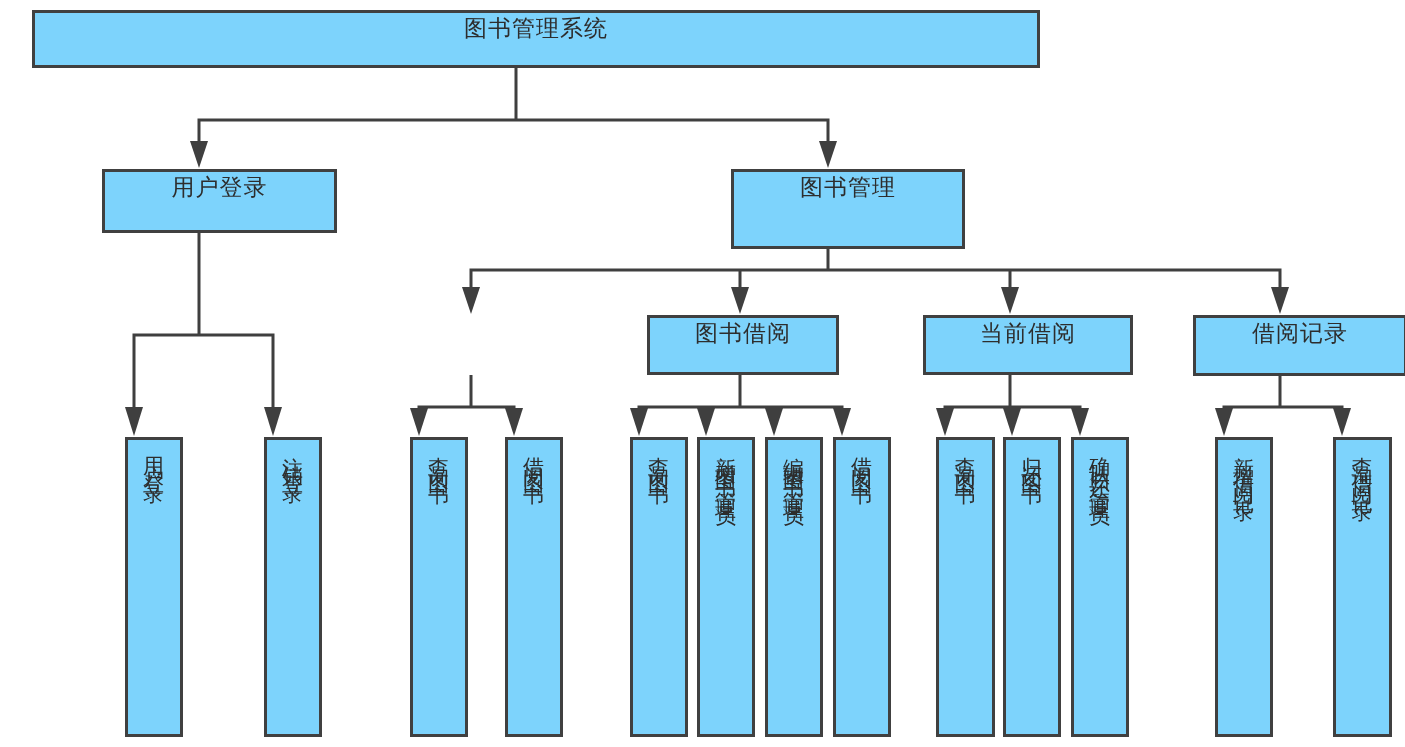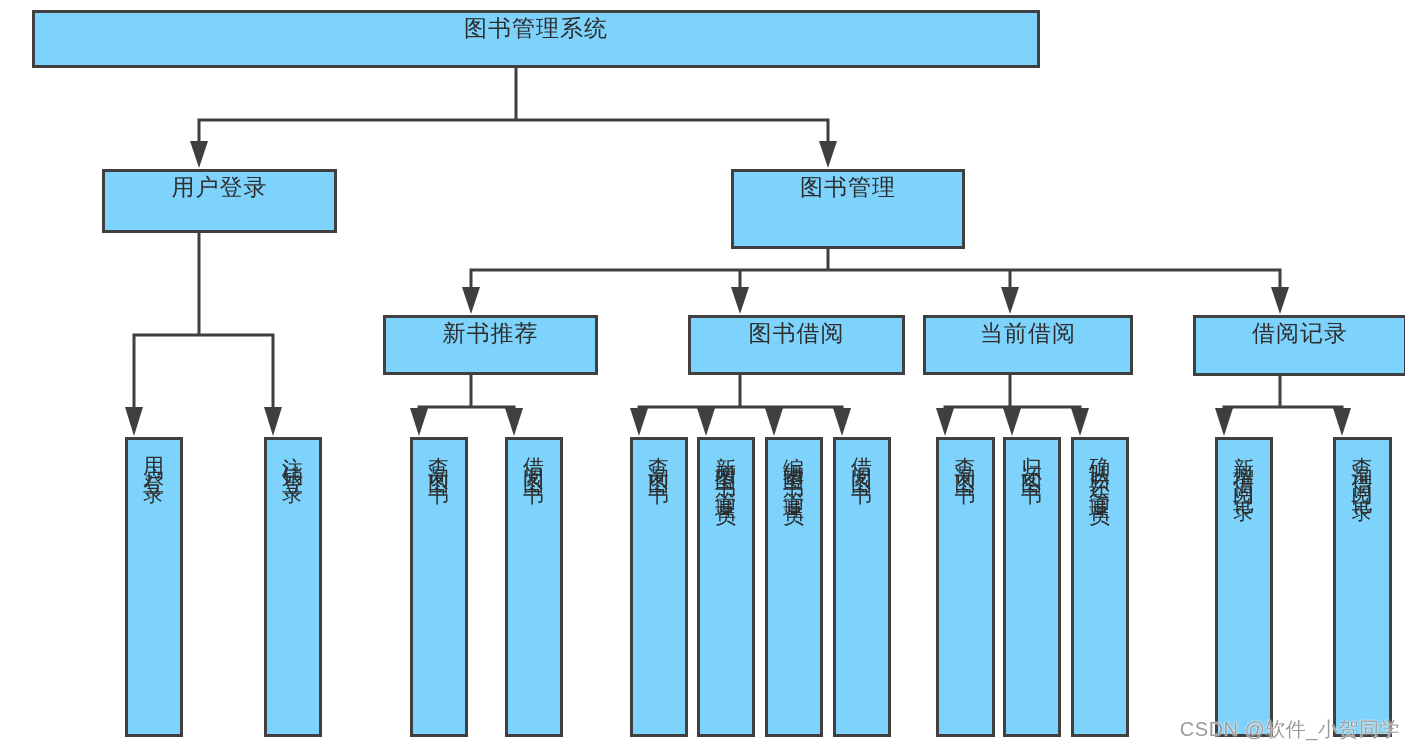--- a/index.html
+++ b/index.html
@@ -100,24 +100,21 @@
     <span class="lbl">图书管理系统</span>
   </div>
 
   <div class="box" style="left:82px;top:169px;width:235px;height:64px">
     <span class="lbl">用户登录</span>
   </div>
   <div class="box" style="left:711px;top:169px;width:234px;height:80px">
     <span class="lbl">图书管理</span>
   </div>
 
-  <div class="box" style="left:363px;top:315px;width:215px;height:60px">
-    <span class="lbl">新书推荐</span>
-  </div>
-  <div class="box" style="left:668px;top:315px;width:217px;height:60px">
+  <div class="box" style="left:627px;top:315px;width:192px;height:60px">
     <span class="lbl">图书借阅</span>
   </div>
   <div class="box" style="left:903px;top:315px;width:210px;height:60px">
     <span class="lbl">当前借阅</span>
   </div>
   <div class="box" style="left:1173px;top:315px;width:214px;height:61px">
     <span class="lbl">借阅记录</span>
   </div>
 
   <div class="box" style="left:105px;top:437px;width:58px;height:300px">
@@ -157,15 +154,14 @@
     <span class="lbl-v" style="letter-spacing:7px">确认归还（管理员）</span>
   </div>
 
   <div class="box" style="left:1195px;top:437px;width:58px;height:300px">
     <span class="lbl-v">新增借阅记录</span>
   </div>
   <div class="box" style="left:1313px;top:437px;width:59px;height:300px">
     <span class="lbl-v">查询借阅记录</span>
   </div>
 
-  <div class="watermark">CSDN @软件_小贺同学</div>
 
 </div>
 
 </body></html>

